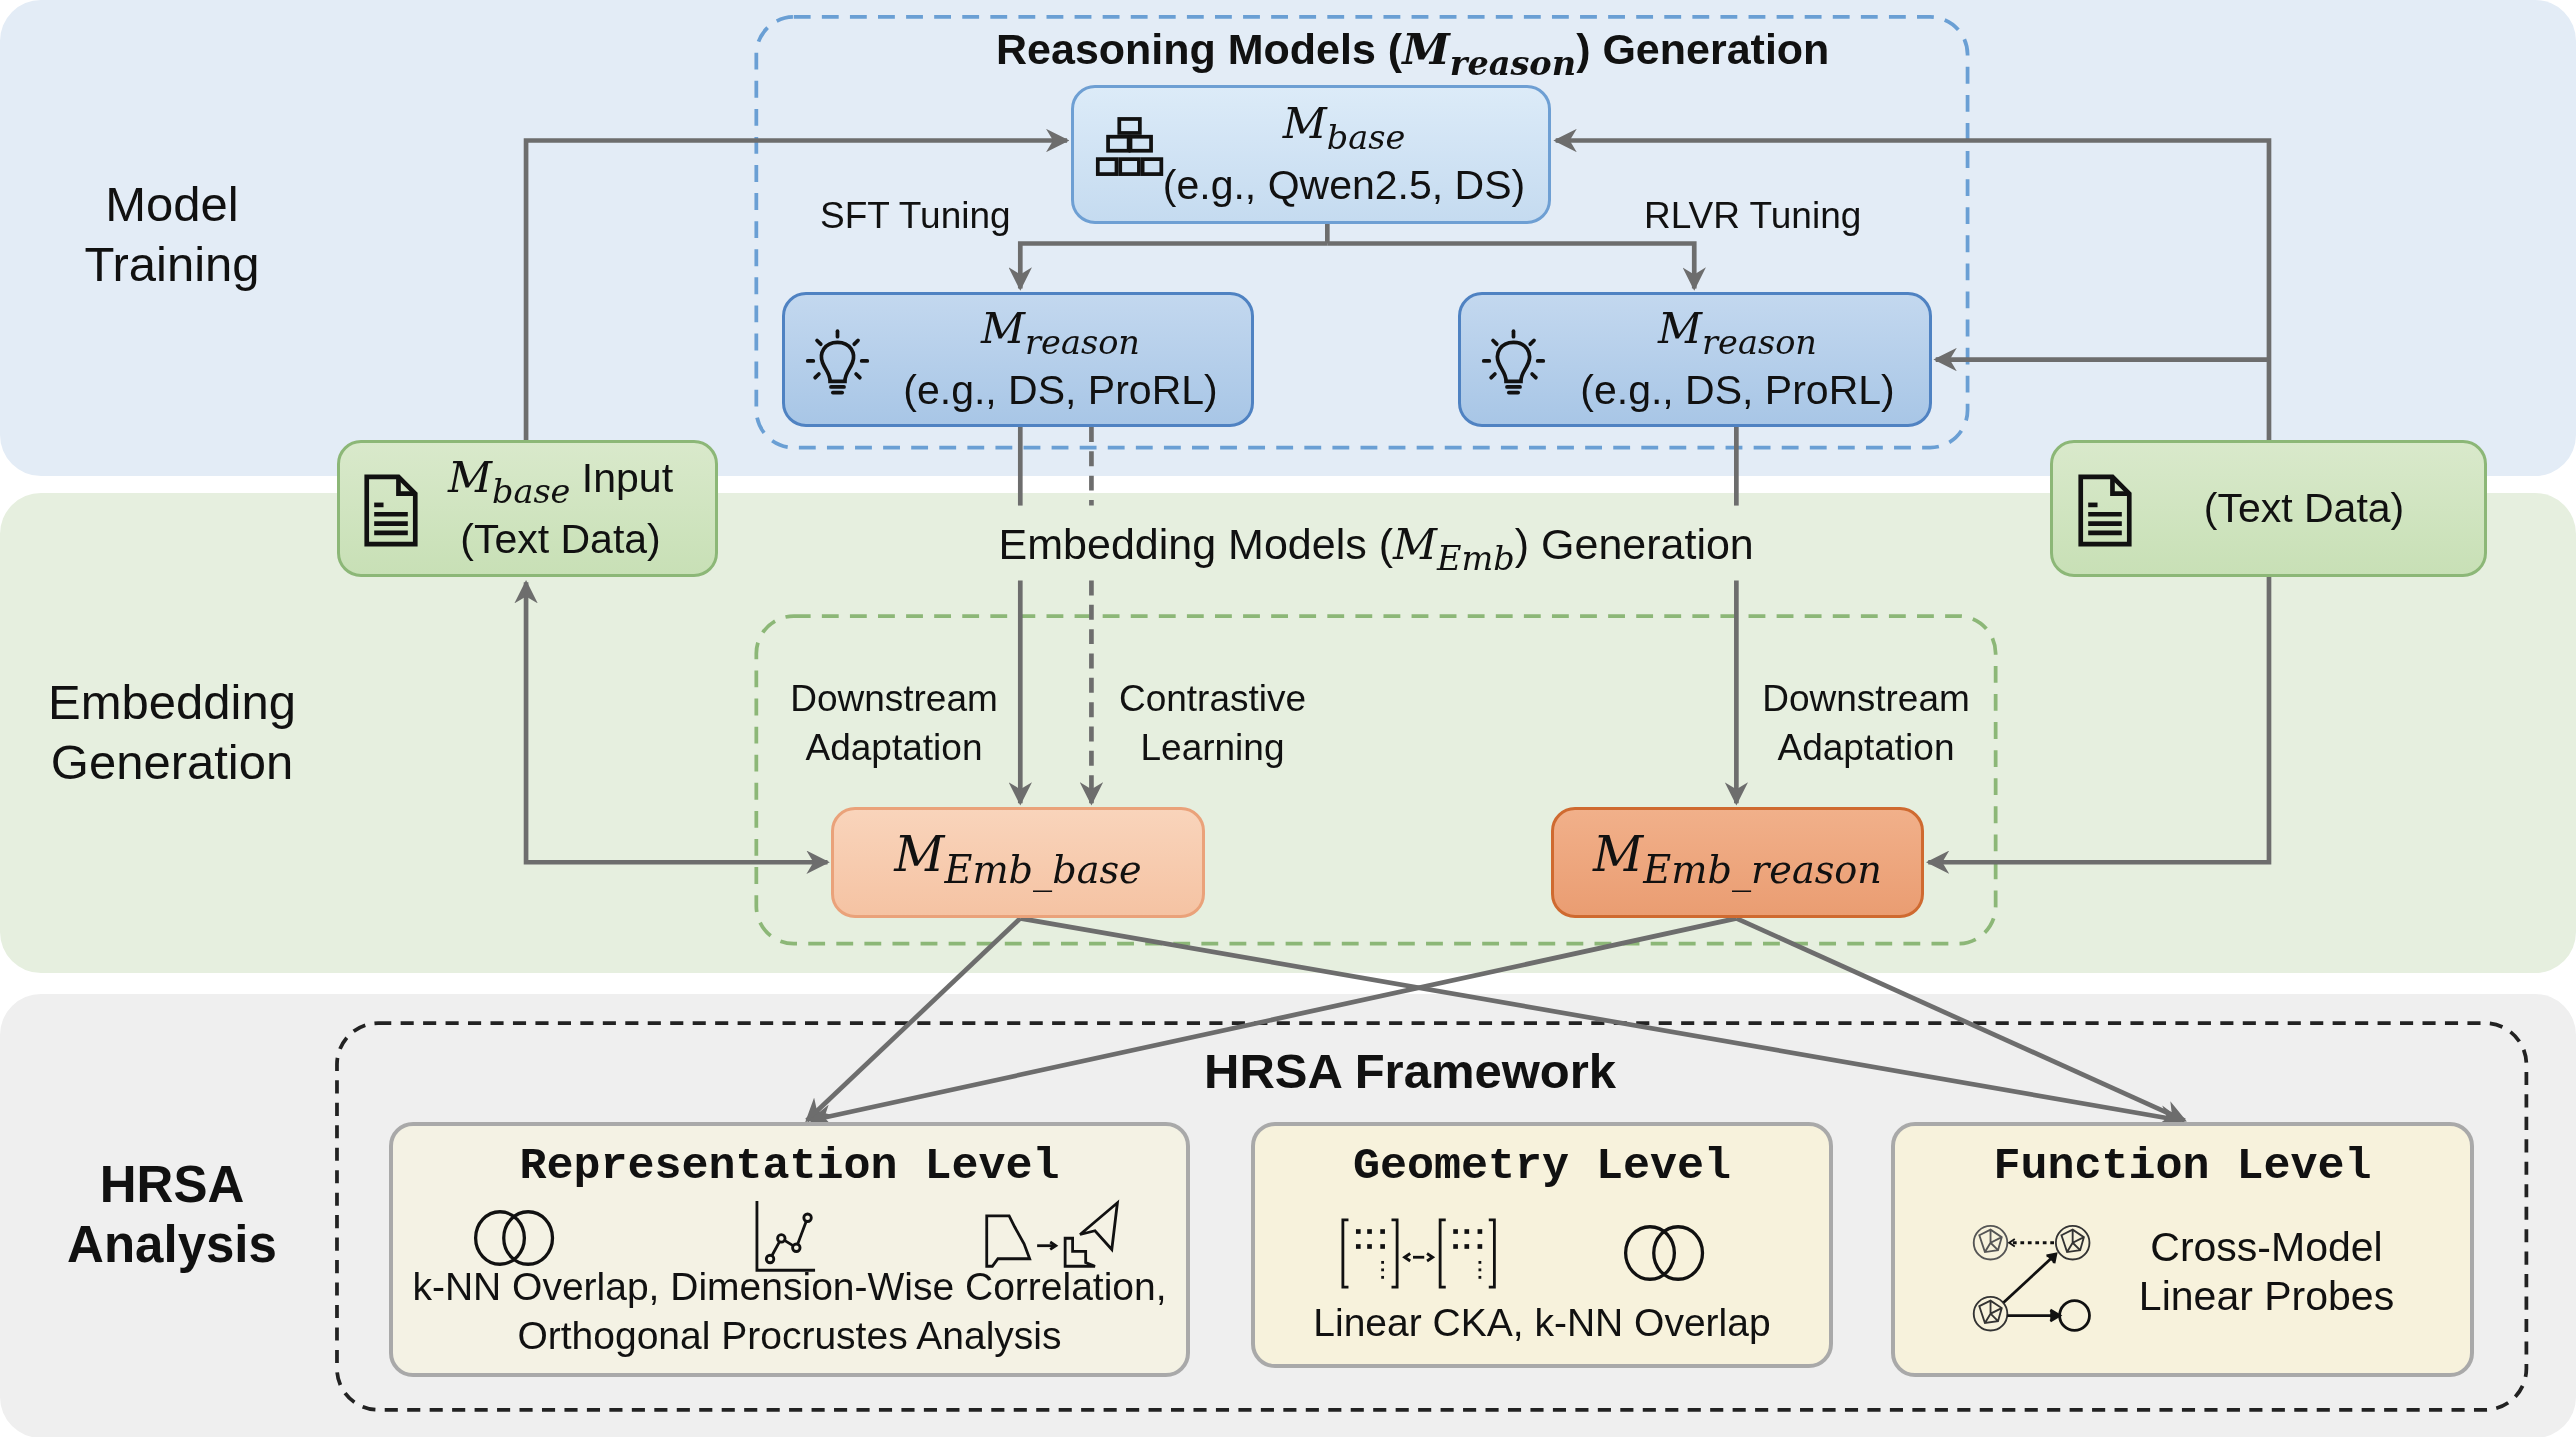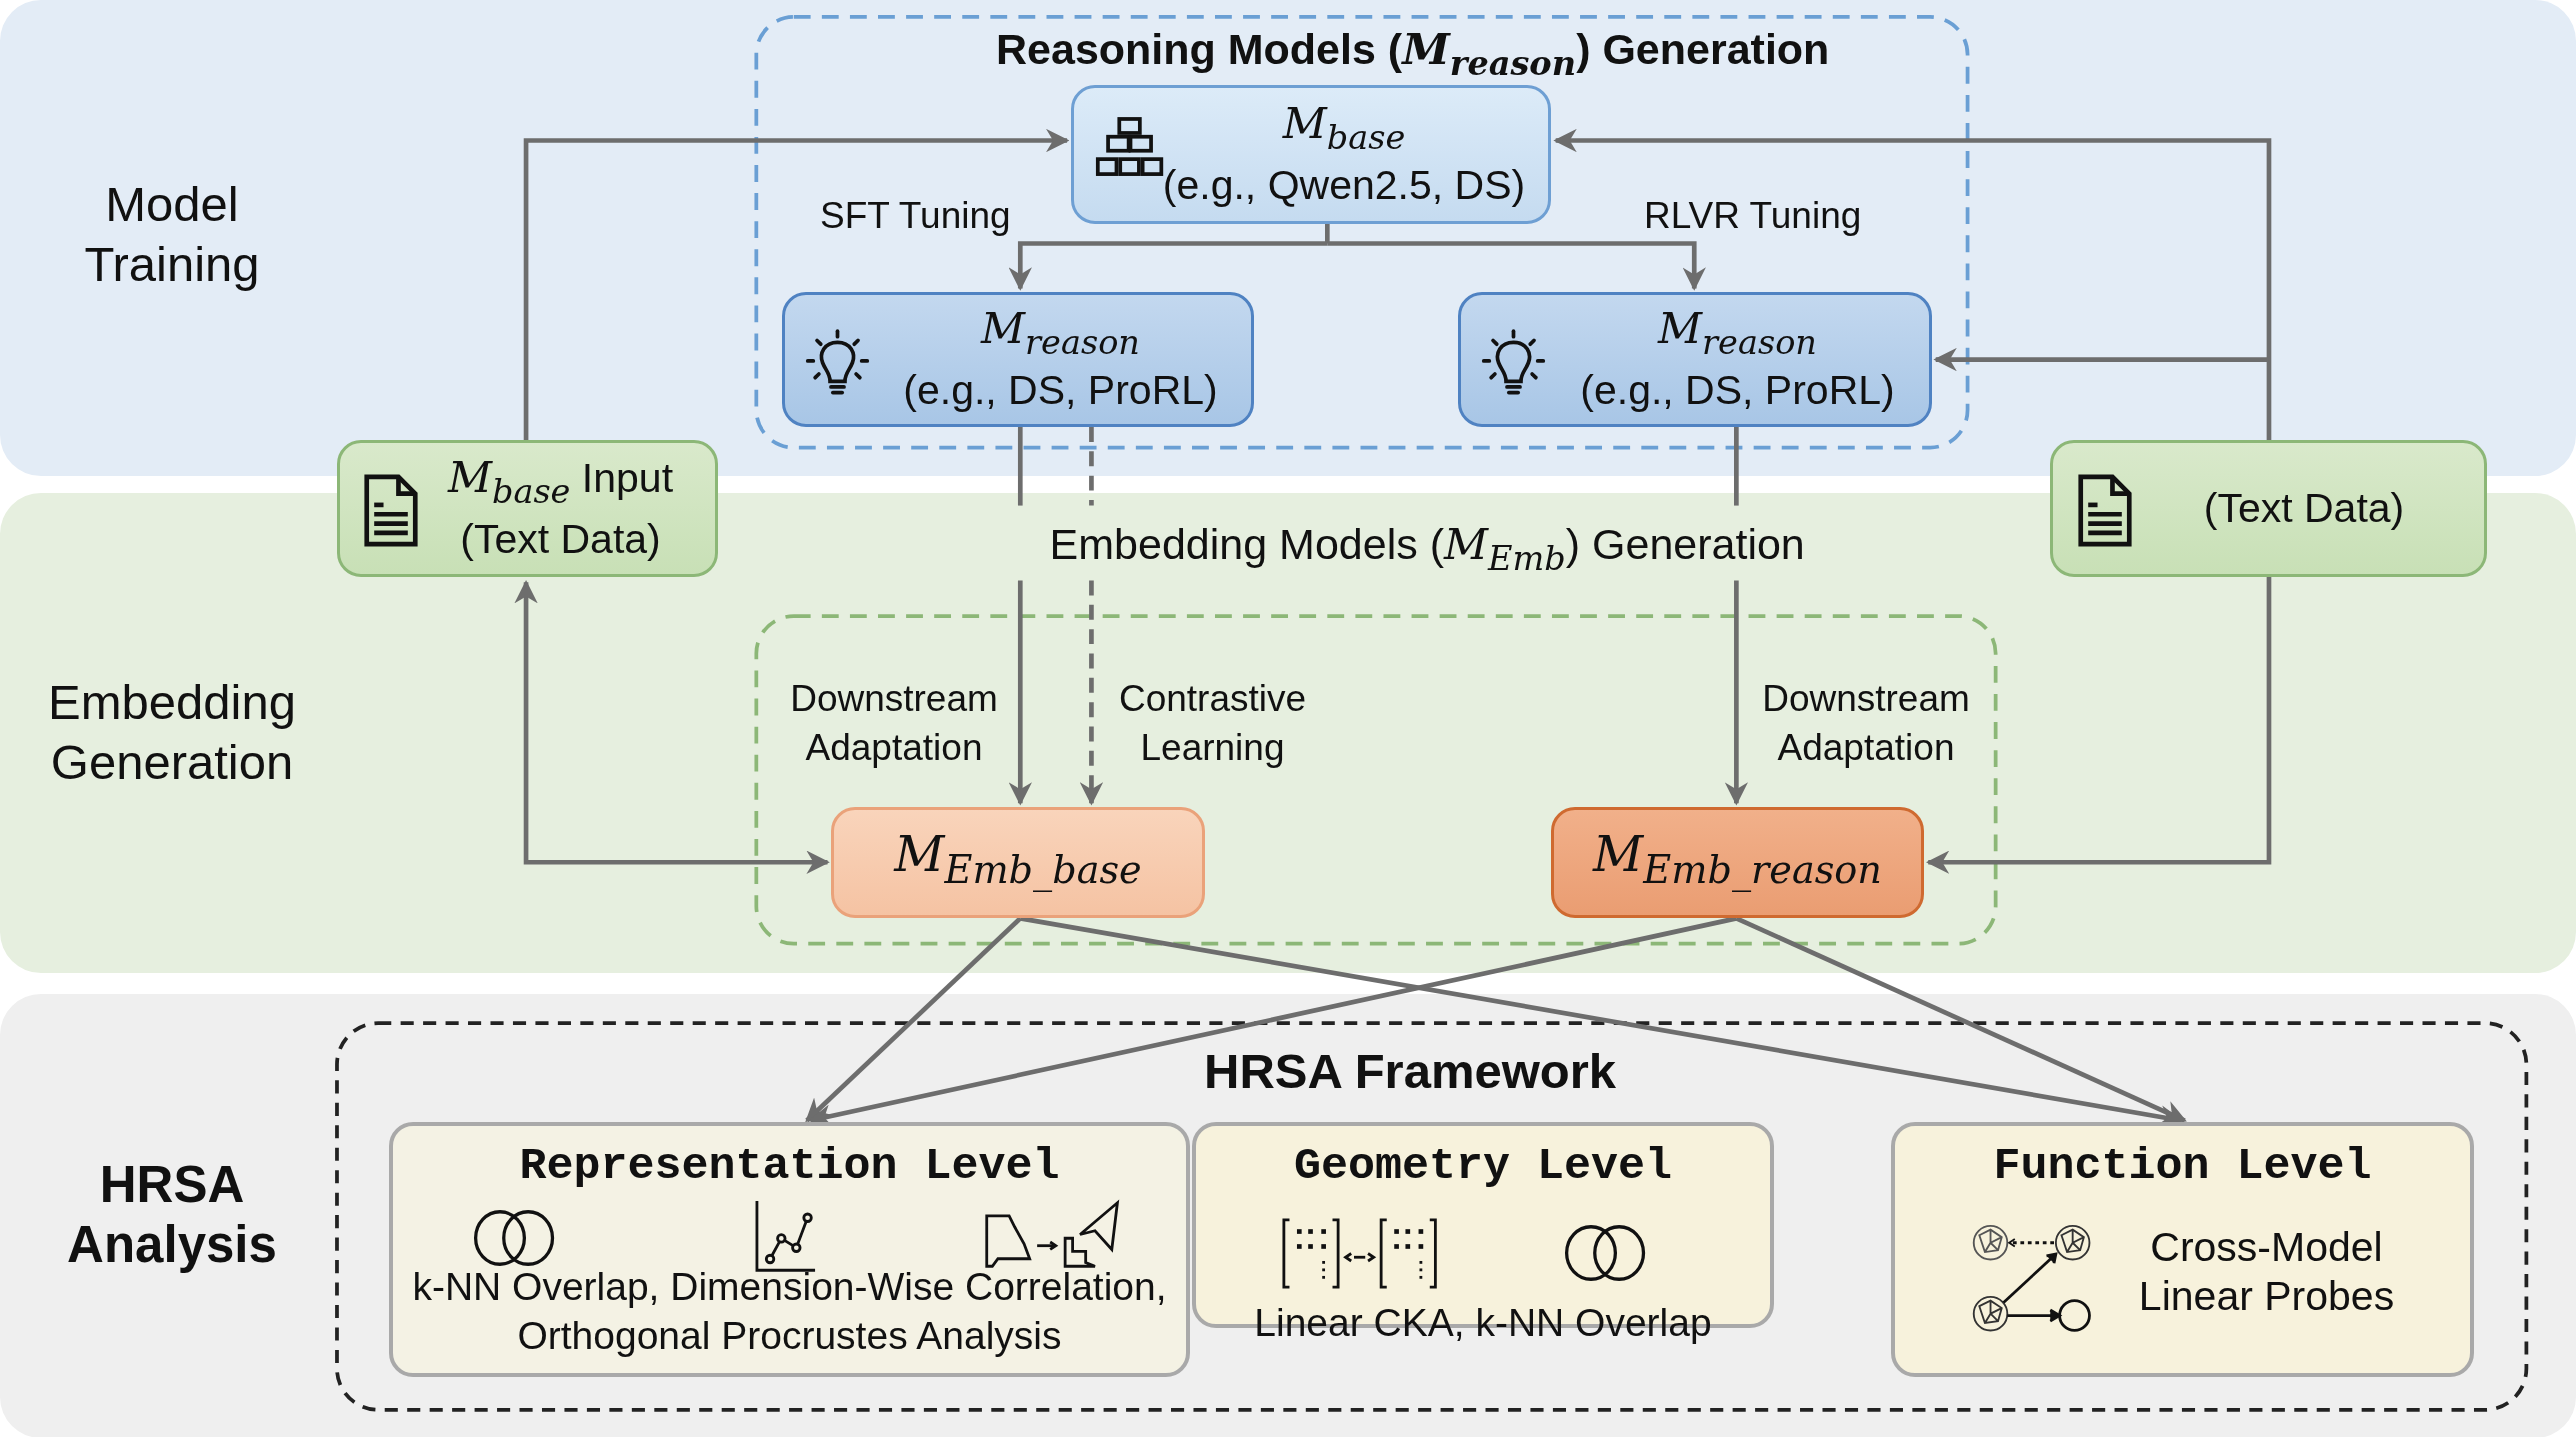--- a/index.html
+++ b/index.html
@@ -53,21 +53,21 @@
 
 <svg class="overlay" width="2576" height="1438" viewBox="0 0 2752 1536">
   <rect x="808" y="18" width="1294" height="460" rx="40" fill="none" stroke="#6a9fd4" stroke-width="4" stroke-dasharray="18 12"></rect>
   <rect x="808" y="658" width="1324" height="350" rx="40" fill="none" stroke="#8cb777" stroke-width="4" stroke-dasharray="18 12"></rect>
   <rect x="360" y="1093" width="2339" height="413" rx="44" fill="none" stroke="#222" stroke-width="4" stroke-dasharray="14 10"></rect>
 </svg>
 
 <div class="section-title" style="left:996px; top:24px;font-weight:bold;">
   <span>Reasoning Models (</span><span class="math"><span>M</span><sub>reason</sub></span><span>) Generation</span>
 </div>
-<div class="section-title" style="left:1044px; top:519px; background:#e6efdf; padding:0 5.6px;">
+<div class="section-title" style="left:993px; top:519px; background:#e6efdf; padding:0 5.6px;">
   <span>Embedding Models (</span><span class="math"><span>M</span><sub>Emb</sub></span><span>) Generation</span>
 </div>
 
 <svg class="overlay" width="2576" height="1438" viewBox="0 0 2752 1536">
   <defs>
     <marker id="ah" viewBox="0 0 10 10" refX="9" refY="5" markerWidth="5" markerHeight="5" orient="auto-start-reverse">
       <path d="M0,0 L10,5 L0,10 L3,5 z" fill="#6d6d6d"></path>
     </marker>
   </defs>
   <g stroke="#6d6d6d" stroke-width="5" fill="none">
@@ -249,21 +249,21 @@
       <path d="M88,44 L96,44 L96,58 L110,58 L110,70 L120,74 L88,74 Z"></path>
       <path d="M104,40 L144,6 L138,56 L120,36 Z"></path>
     </g>
   </svg>
   <div class="level-desc" style="top:136px;">
     <div>k-NN Overlap, Dimension-Wise Correlation,</div>
     <div>Orthogonal Procrustes Analysis</div>
   </div>
 </div>
 
-<div class="level-box" style="left:1192px; top:1122px; width:582px; height:206px;">
+<div class="level-box" style="left:1251px; top:1122px; width:582px; height:246px;">
   <div class="level-title" style="top:15px;">Geometry Level</div>
   <svg class="icon" style="left:86px; top:90px;" width="159" height="75" viewBox="0 0 170 80">
     <g fill="none" stroke="#111" stroke-width="3">
       <path d="M8,4 L2,4 L2,76 L8,76"></path>
         <path d="M54,4 L60,4 L60,76 L54,76"></path>
       <path d="M112,4 L106,4 L106,76 L112,76"></path>
         <path d="M158,4 L164,4 L164,76 L158,76"></path>
       <path d="M74,40 L68,44 L74,48"></path>
         <path d="M92,40 L98,44 L92,48"></path>
         <line x1="77" y1="44" x2="89" y2="44"></line>

